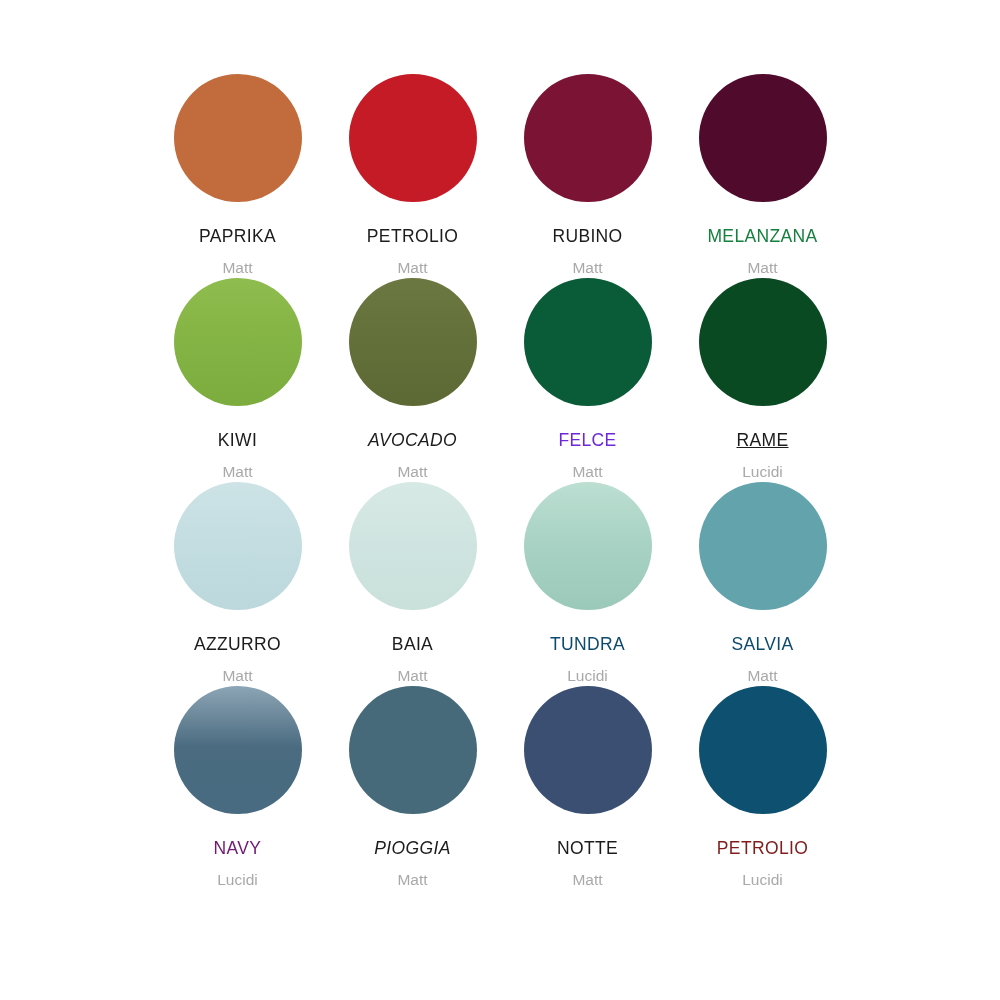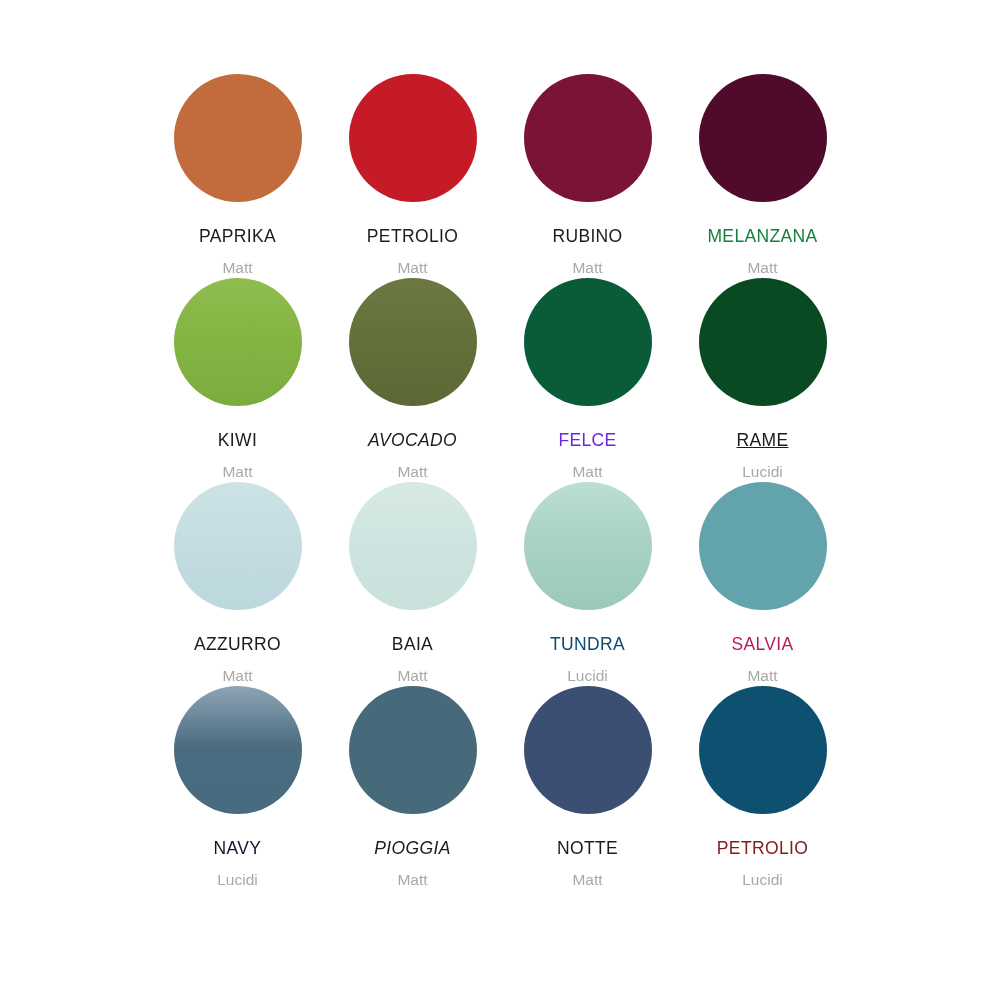--- a/index.html
+++ b/index.html
@@ -115,26 +115,26 @@
       <div class="swatch-name" style="color: rgb(28, 28, 28);">BAIA</div>
       <div class="swatch-finish" style="color: rgb(169, 169, 169);">Matt</div>
     </div>
     <div class="swatch">
       <div class="disc" style="background: linear-gradient(rgb(188, 223, 210) 0%, rgb(168, 210, 196) 48%, rgb(155, 201, 185) 100%);"></div>
       <div class="swatch-name" style="color: #0c4a6e;">TUNDRA</div>
       <div class="swatch-finish" style="color: rgb(169, 169, 169);">Lucidi</div>
     </div>
     <div class="swatch">
       <div class="disc" style="background: rgb(98, 163, 172);"></div>
-      <div class="swatch-name" style="color: #be185d;">SALVIA</div>
+      <div class="swatch-name" style="color: #0c4a6e;">SALVIA</div>
       <div class="swatch-finish" style="color: rgb(169, 169, 169);">Matt</div>
     </div>
     <div class="swatch">
       <div class="disc" style="background: linear-gradient(rgb(141, 165, 181) 0%, rgb(74, 107, 128) 48%, rgb(72, 107, 129) 100%);"></div>
-      <div class="swatch-name" style="color: #0f172a;">NAVY</div>
+      <div class="swatch-name" style="color: #701a75;">NAVY</div>
       <div class="swatch-finish" style="color: rgb(169, 169, 169);">Lucidi</div>
     </div>
     <div class="swatch">
       <div class="disc" style="background: rgb(70, 106, 121);"></div>
       <div class="swatch-name" style="color: rgb(28, 28, 28); font-style: italic;">PIOGGIA</div>
       <div class="swatch-finish" style="color: rgb(169, 169, 169);">Matt</div>
     </div>
     <div class="swatch">
       <div class="disc" style="background: rgb(58, 79, 114);"></div>
       <div class="swatch-name" style="color: rgb(28, 28, 28);">NOTTE</div>

